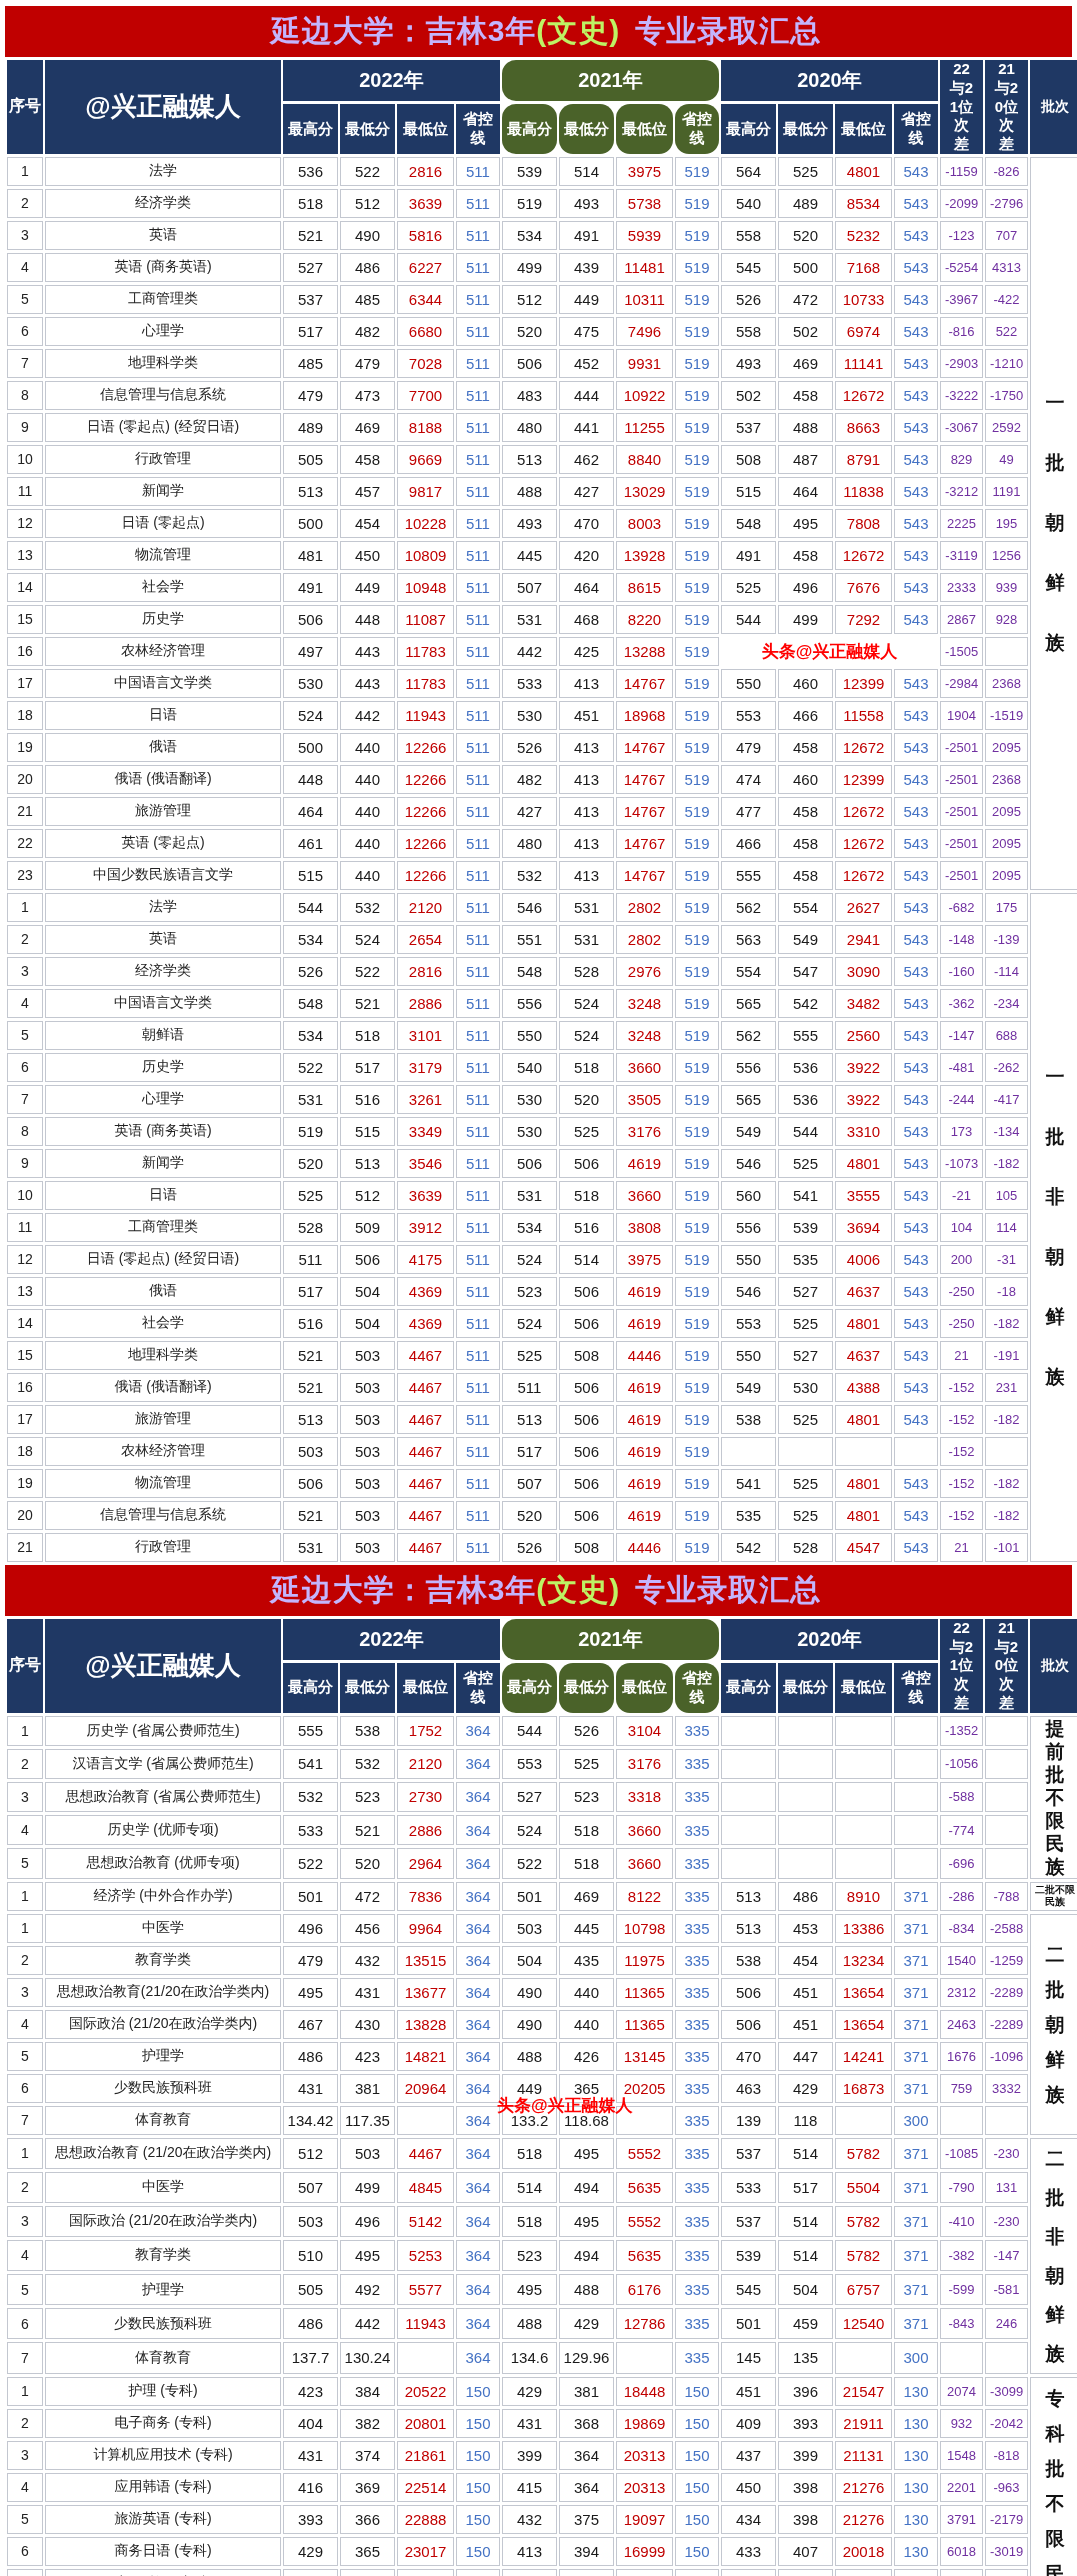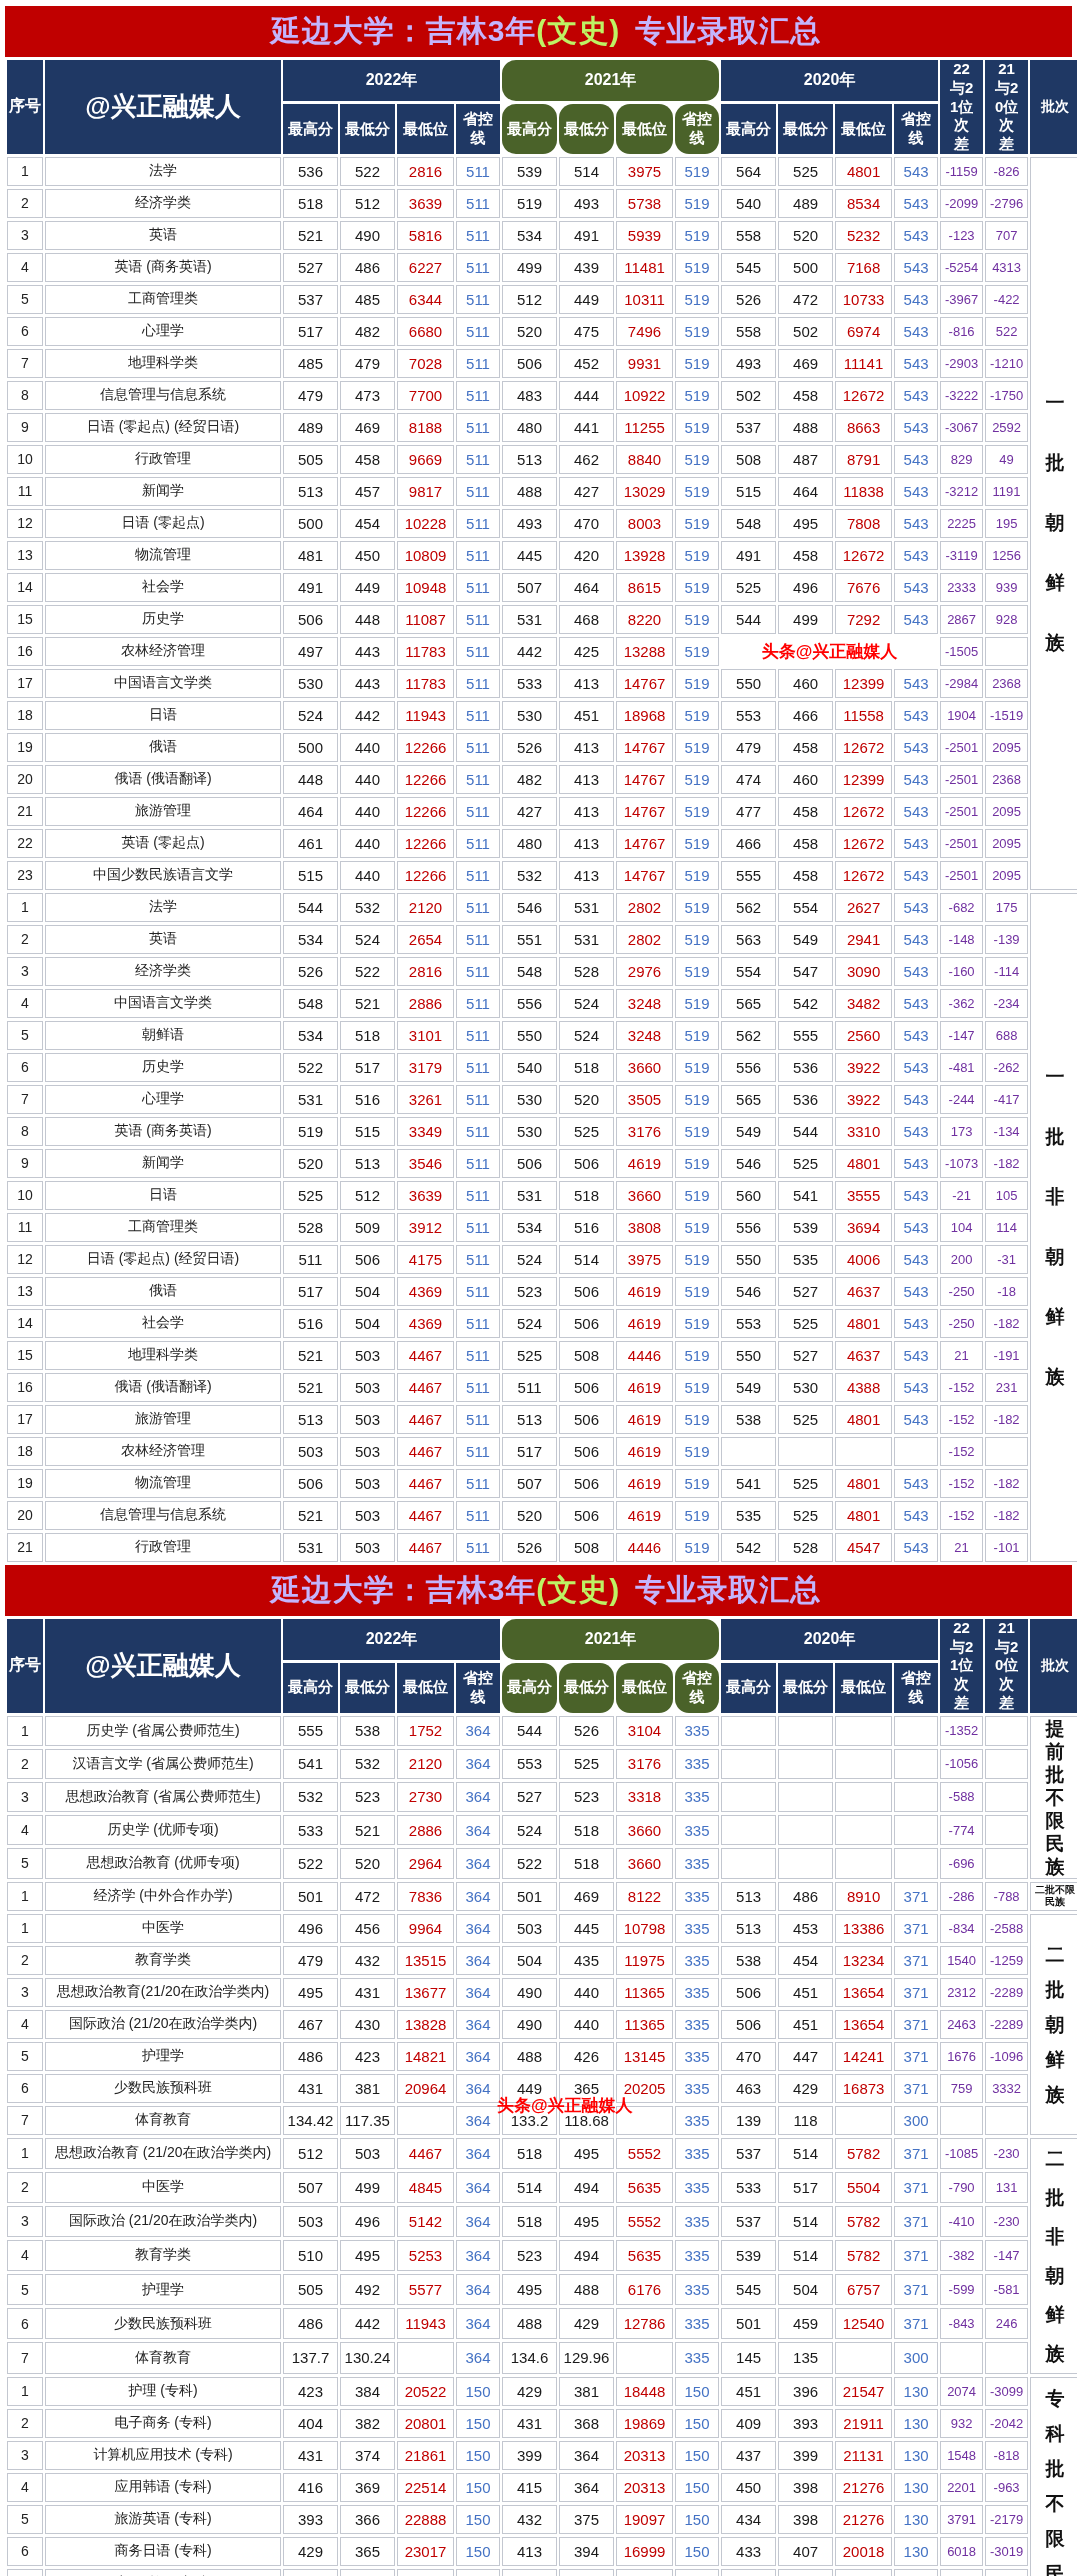--- a/index.html
+++ b/index.html
@@ -5,21 +5,21 @@
   html,body{margin:0;padding:0;background:#ffffff;}
   body{font-family:"Liberation Sans","DejaVu Sans",sans-serif;}
   .page{width:1077px;position:relative;padding:6px 5px 0;box-sizing:border-box;}
   .banner{height:51px;background:#c00000;display:flex;align-items:center;justify-content:center;
           font-weight:bold;font-size:30px;letter-spacing:1px;}
   .t-y{color:#c4b5fd;margin-left:15px;} .t-w{color:#bef264;}
   table.grid{border-collapse:separate;border-spacing:2px 3px;table-layout:fixed;width:100%;}
   th{background:#1f3864;color:#ffffff;font-weight:bold;border:0;box-sizing:border-box;
      padding:0 1px;overflow:hidden;}
   th.h2021{background:#4a6229;border-radius:14px;}
-  .h-year{font-size:16px;height:32px;}
+  .h-year{font-size:20px;height:32px;}
   .h-m{font-size:15px;height:34px;}
   .h-no{font-size:16px;}
   .h-account{font-size:26px;}
   .h-diff{font-size:15px;line-height:1.25;word-break:break-all;padding:0 9px;}
   .h-batch{font-size:14px;}
   td{background:#ffffff;border:1px solid #c3c7d0;height:29px;box-sizing:border-box;
      text-align:center;vertical-align:middle;padding:0 1px;overflow:hidden;}
   .c-no{font-size:14px;color:#222222;}
   .c-major{font-size:14px;color:#222222;}
   .c-num{font-size:15px;color:#1a1a1a;}

